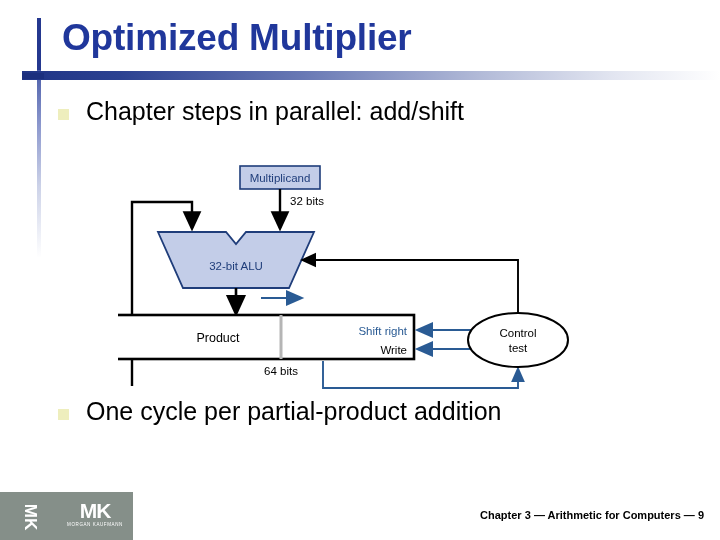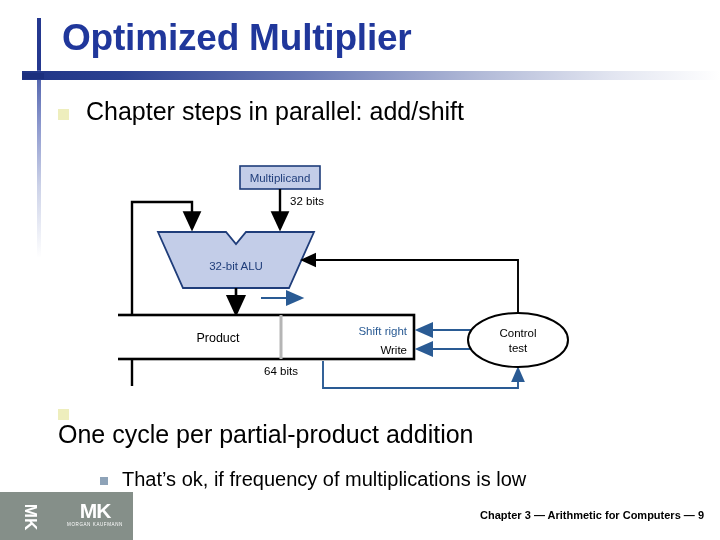--- a/index.html
+++ b/index.html
@@ -35,21 +35,21 @@
   }
 
   
   .bullet-l1{position:absolute;display:flex;align-items:flex-start;}
   .bullet-l1 .mark{
     width:11px;height:11px;background:#eeeebd;margin-top:12px;margin-right:17px;flex:none;
   }
   .bullet-l1 .txt{font-size:25px;color:#000;line-height:1.15;white-space:nowrap;}
 
   #b1{left:58px;top:97px;}
-  #b2{left:58px;top:397px;flex-direction:column;}
+  #b2{left:58px;top:397px;}
 
   .bullet-l2{position:absolute;display:flex;align-items:flex-start;left:100px;top:468px;}
   .bullet-l2 .mark{
     width:8px;height:8px;background:#8ea3b8;margin-top:9px;margin-right:14px;flex:none;
   }
   .bullet-l2 .txt{font-size:20px;color:#000;line-height:1.15;white-space:nowrap;}
 
   
   #diagram{position:absolute;left:118px;top:160px;width:470px;height:235px;}
   #diagram svg{display:block;}
@@ -136,24 +136,20 @@
       <text x="400" y="177" text-anchor="middle" font-family="Liberation Sans, sans-serif" font-size="11.5" fill="#000">Control</text>
       <text x="400" y="192" text-anchor="middle" font-family="Liberation Sans, sans-serif" font-size="11.5" fill="#000">test</text>
     </svg>
   </div>
 
   <div class="bullet-l1" id="b2">
     <div class="mark"></div>
     <div class="txt">One cycle per partial-product addition</div>
   </div>
 
-  <div class="bullet-l2">
-    <div class="mark"></div>
-    <div class="txt">That’s ok, if frequency of multiplications is low</div>
-  </div>
 
   <div class="footer-bar"></div>
   <div class="mk-rot">MK</div>
   <div class="mk-main">
     <div class="mk-big">MK</div>
     <div class="mk-sub">MORGAN KAUFMANN</div>
   </div>
   <div class="footer-text">Chapter 3 — Arithmetic for Computers — 9</div>
 
 </div>

